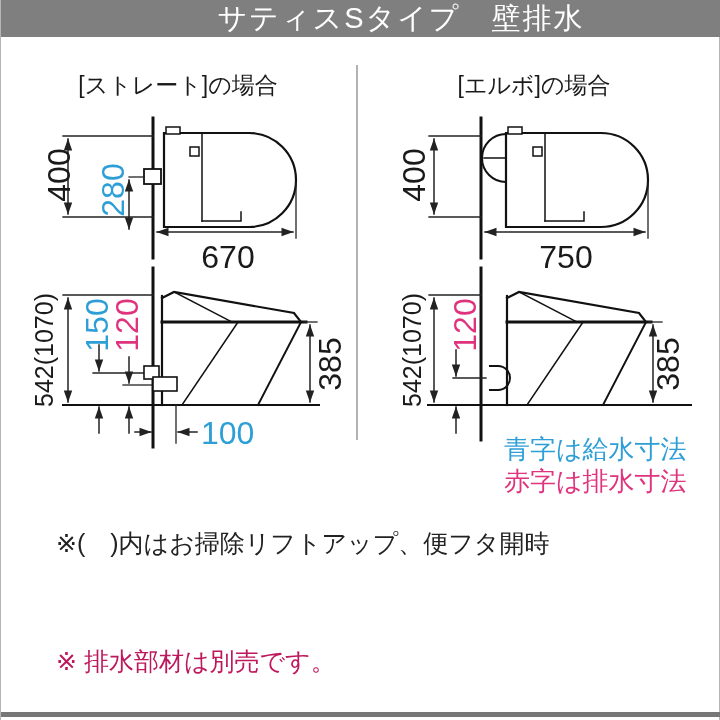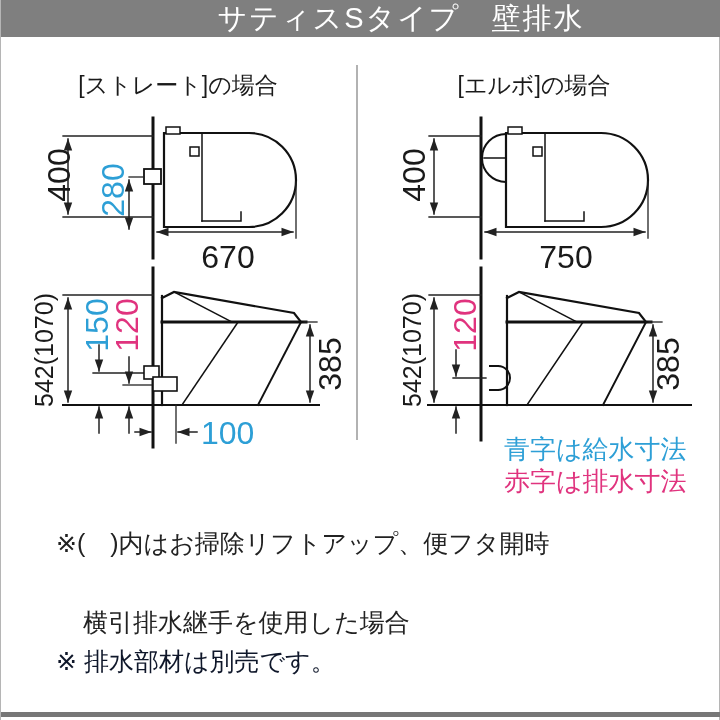--- a/index.html
+++ b/index.html
@@ -7,21 +7,21 @@
        font-family:"Liberation Sans","DejaVu Sans",sans-serif;}
   .page{position:absolute;inset:0;background:#fff;
         border-left:1px solid #b5b5b5;border-right:1px solid #b5b5b5;box-sizing:border-box;}
   .header-bar{position:absolute;top:0;left:0;width:720px;height:37px;background:#7f7f7f;
               display:flex;align-items:center;justify-content:center;padding-left:40px;}
   .header-bar .title{color:#ffffff;font-size:29px;letter-spacing:2px;line-height:37px;}
   svg.diagram{position:absolute;top:0;left:0;}
   .txt{position:absolute;color:#222;font-size:25px;line-height:30px;white-space:nowrap;}
   .legend-blue{color:#2d9fd6;font-size:26px;}
   .legend-pink{color:#e0337e;font-size:26px;}
-  .note-red{color:#0f172a;}
+  .note-red{color:#be185d;}
   .bottom-bar{position:absolute;left:0;top:712px;width:720px;height:5px;background:#777;}
 </style>
 </head>
 <body>
 
 <div class="page">
 
   <div class="header-bar">
     <div class="title">サティスSタイプ　壁排水</div>
   </div>
@@ -147,17 +147,16 @@
     </g>
     <text transform="translate(420,350) rotate(-90)" text-anchor="middle" font-size="25" fill="#1a1a1a">542(1070)</text>
     <text transform="translate(475,325) rotate(-90)" text-anchor="middle" font-size="32" fill="#e0337e">120</text>
     <text transform="translate(678,364) rotate(-90)" text-anchor="middle" font-size="32" fill="#1a1a1a">385</text>
   </svg>
 
   <div class="txt legend-blue" style="left:503px;top:434px;">青字は給水寸法</div>
   <div class="txt legend-pink" style="left:503px;top:466px;">赤字は排水寸法</div>
 
   <div class="txt" style="left:55px;top:528px;">※(　)内はお掃除リフトアップ、便フタ開時</div>
-  <div class="txt" style="left:82px;top:607px;">横引排水継手を使用した場合</div>
   <div class="txt note-red" style="left:55px;top:646px;">※ 排水部材は別売です。</div>
 
   <div class="bottom-bar"></div>
 </div>
 
 </body></html>

